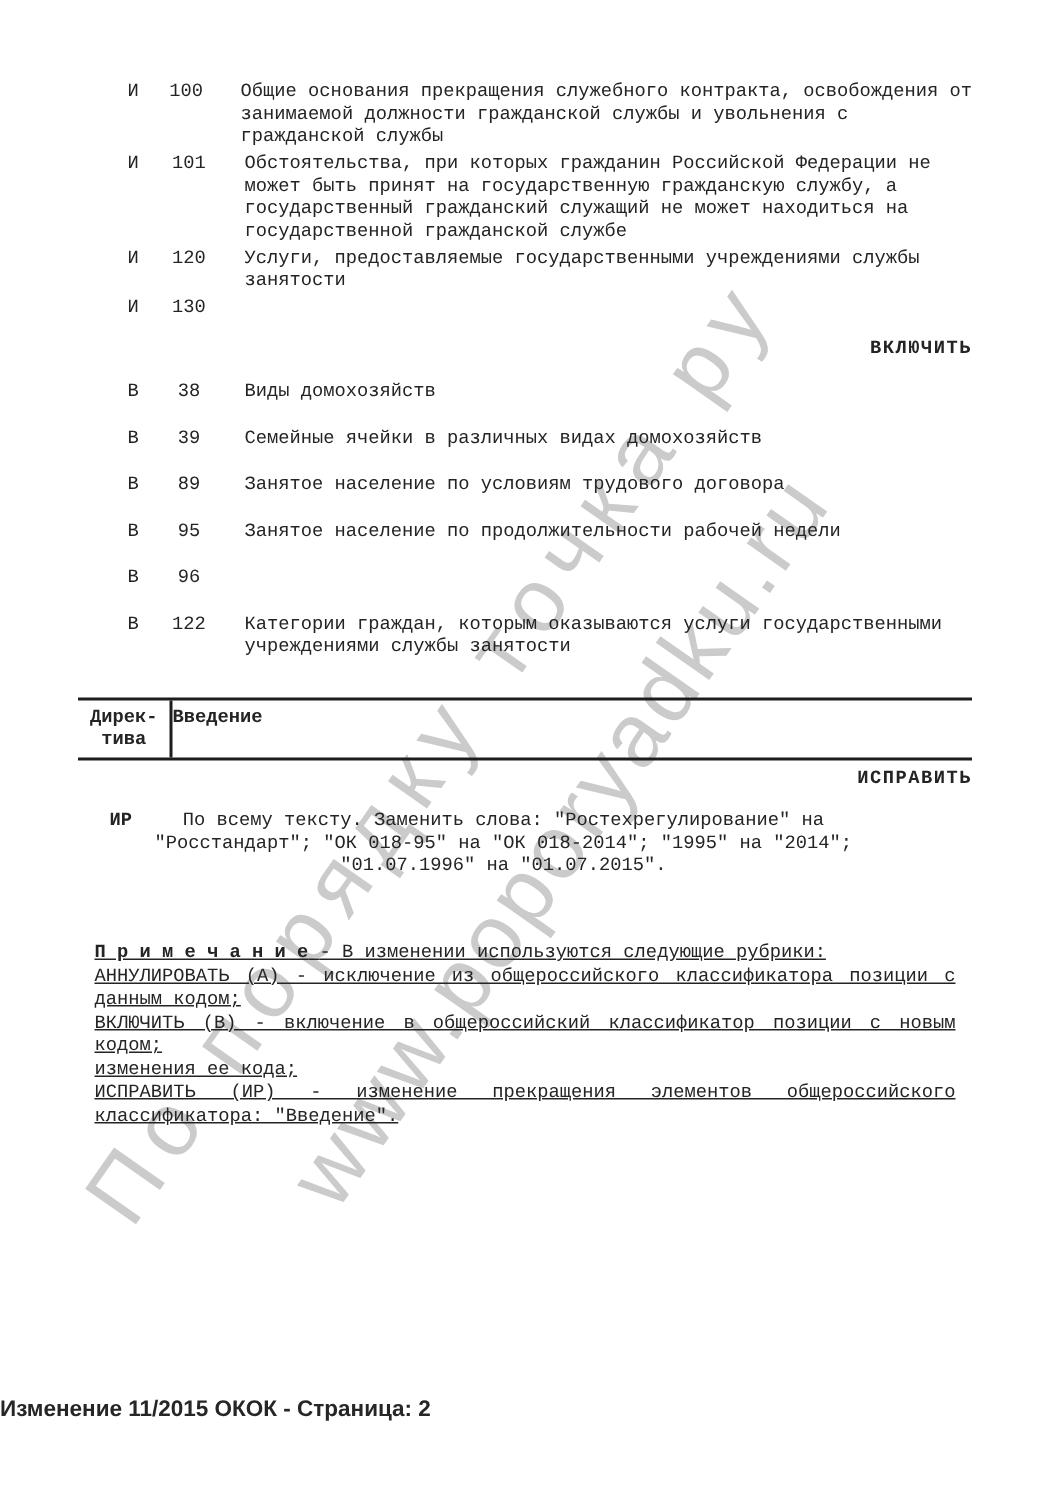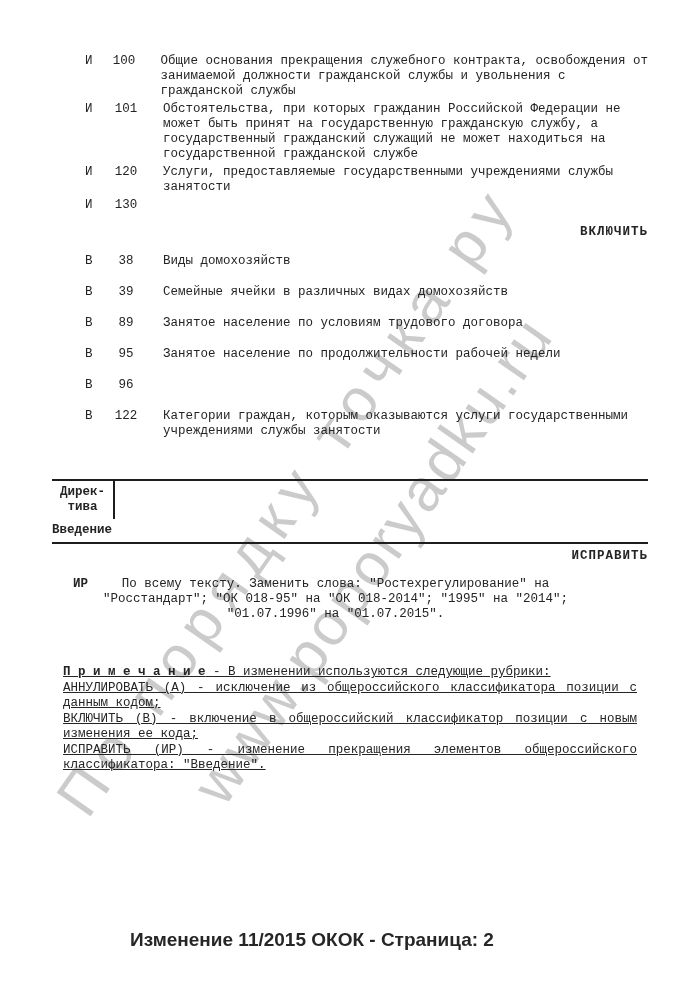--- a/index.html
+++ b/index.html
@@ -39,25 +39,24 @@
   .items-v .doc-row:first-child{margin-top:14px;}
   .sec-heading{
     margin-top:12px;
     text-align:right;
     font-weight:bold;
     letter-spacing:1px;
     white-space:pre;
   }
   
   .doc-table{
-    margin-top:40px;
+    margin-top:26px;
     display:flex;
     border-top:2px solid #1d1d1d;
     border-bottom:2px solid #1d1d1d;
-    flex-direction:column;
   }
   .doc-table .col1{
     width:61px;
     border-right:2px solid #1d1d1d;
     text-align:center;
     font-weight:bold;
     padding:4px 0 4px 0;
     white-space:pre;
   }
   .doc-table .col2{
@@ -79,23 +78,23 @@
     line-height:15.5px;
     text-decoration:underline;
   }
   .note-first{white-space:normal;}
   .note-title{font-weight:bold;}
   .note-line{white-space:normal;}
   .note-line.j{text-align:justify;text-align-last:justify;}
   
   .footer{
     position:absolute;left:0;top:932px;width:624px;
-    text-align:center;
+    text-align:left;
     font-family:"Liberation Sans",sans-serif;
-    font-size:19px;font-weight:600;color:#262626;
+    font-size:15px;font-weight:600;color:#262626;
     z-index:2;
   }
 </style>
 </head>
 <body>
 
 <div class="page">
 
   <div class="watermark">
     <div class="wm-line1">По порядку точка ру</div>
@@ -184,20 +183,21 @@
 
     <div class="note">
       <div class="note-first">
         <span class="note-title">П р и м е ч а н и е</span>
         <span>- В изменении используются следующие рубрики:</span>
       </div>
       <div id="note-lines">
           <div class="note-line j">АННУЛИРОВАТЬ (А) - исключение из общероссийского классификатора позиции с</div>
           <div class="note-line">данным кодом;</div>
           <div class="note-line j">ВКЛЮЧИТЬ (В) - включение в общероссийский классификатор позиции с новым</div>
+          <div class="note-line">кодом;</div>
           <div class="note-line">изменения ее кода;</div>
           <div class="note-line j">ИСПРАВИТЬ (ИР) - изменение прекращения элементов общероссийского</div>
           <div class="note-line">классификатора: "Введение".</div>
         </div>
     </div>
 
   </div>
 
   <div class="footer">Изменение 11/2015 ОКОК - Страница: 2</div>
 

